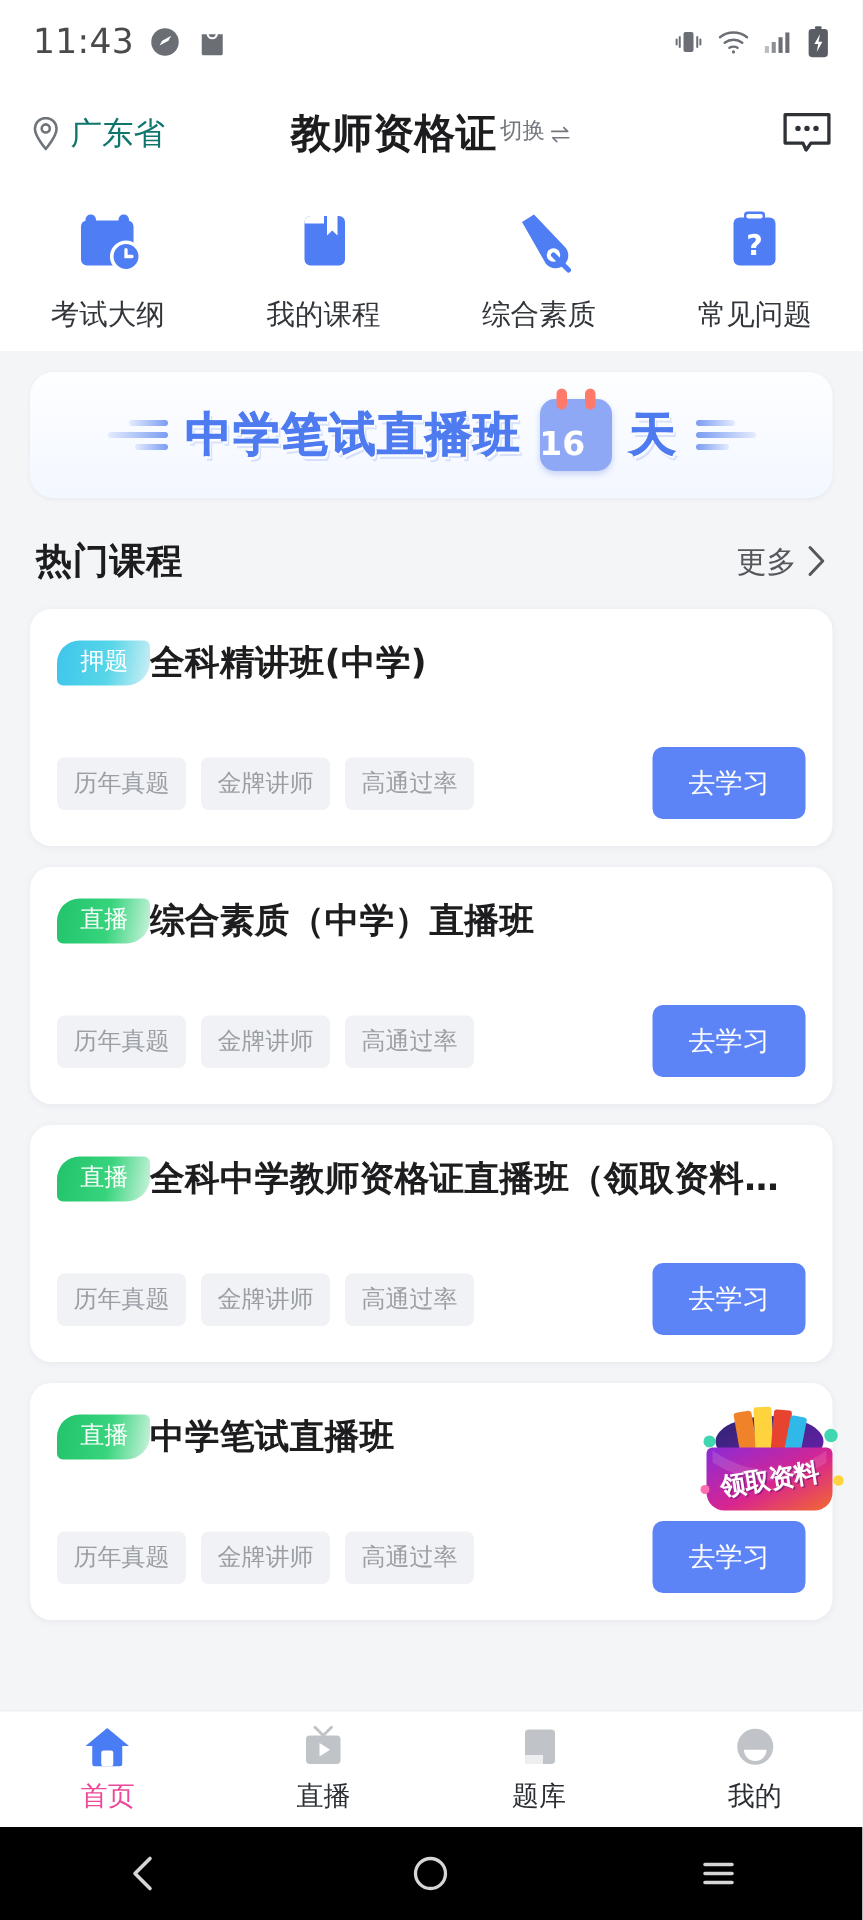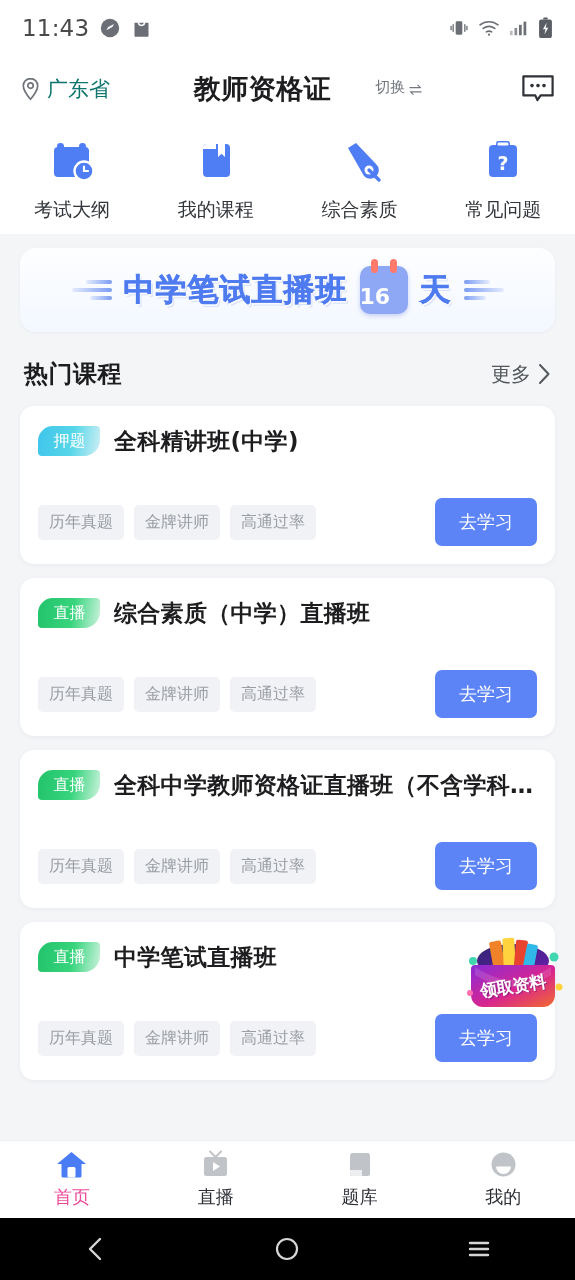--- a/index.html
+++ b/index.html
@@ -25,21 +25,21 @@
   .header {
     height: 66px; flex: 0 0 66px; background: #ffffff;
     display: flex; align-items: center; padding: 0 20px; position: relative;
   }
   .loc { display: flex; align-items: center; gap: 6px; }
   .loc-text { font-size: 21px; color: #0f766e; }
   .title-wrap {
     position: absolute; left: 0; right: 0; top: 0; bottom: 0;
     display: flex; align-items: center; justify-content: center; gap: 2px; pointer-events: none;
   }
-  .title-wrap > * { pointer-events: auto; margin-left: 42px; }
+  .title-wrap > * { pointer-events: auto; }
   .app-title { font-size: 27px; font-weight: bold; color: #1d1d1f; letter-spacing: .5px; }
   .switch { display: flex; align-items: flex-end; gap: 3px; padding-bottom: 3px; }
   .switch-text { font-size: 15px; color: #73787e; }
   .msg-btn { margin-left: auto; position: relative; z-index: 2; display: flex; align-items: center; }
 
   
   .quicknav {
     background: #ffffff; flex: 0 0 112px;
     display: flex; align-items: flex-start; padding-top: 12px;
   }
@@ -90,21 +90,21 @@
   .more { margin-left: auto; display: flex; align-items: center; gap: 7px; }
   .more-text { font-size: 20px; color: #54585d; }
 
   
   .cards { padding: 0 20px; display: flex; flex-direction: column; gap: 14px; }
   .card {
     background: #ffffff; border-radius: 14px; padding: 20px 18px 18px;
     box-shadow: 0 1px 4px rgba(70,90,130,.07);
     height: 158px; display: flex; flex-direction: column;
   }
-  .card-top { display: flex; gap: 14px; }
+  .card-top { display: flex; align-items: center; }
   .badge {
     flex: 0 0 auto; height: 30px; min-width: 62px; padding: 0 10px 0 11px;
     display: flex; align-items: center; justify-content: center;
     font-size: 16px; color: #ffffff;
     border-radius: 15px 4px 16px 4px;
   }
   .badge.cyan  { background: linear-gradient(100deg, #3fc5ec 0%, #57d6e8 55%, #cfeff6 100%); }
   .badge.green { background: linear-gradient(100deg, #21c36b 0%, #37d47c 55%, #cdf3de 100%); }
   .card-title {
     font-size: 23px; font-weight: bold; color: #1d1d1f; letter-spacing: .3px;
@@ -345,21 +345,21 @@
           <span class="tag">金牌讲师</span>
           <span class="tag">高通过率</span>
         </span>
         <button class="go-btn">去学习</button>
       </div>
     </div>
 
     <div class="card">
       <div class="card-top">
         <span class="badge green">直播</span>
-        <span class="card-title">全科中学教师资格证直播班（不含学科…</span>
+        <span class="card-title">全科中学教师资格证直播班（领取资料…</span>
       </div>
       <div class="card-bottom">
         <span class="tags">
           <span class="tag">历年真题</span>
           <span class="tag">金牌讲师</span>
           <span class="tag">高通过率</span>
         </span>
         <button class="go-btn">去学习</button>
       </div>
     </div>

